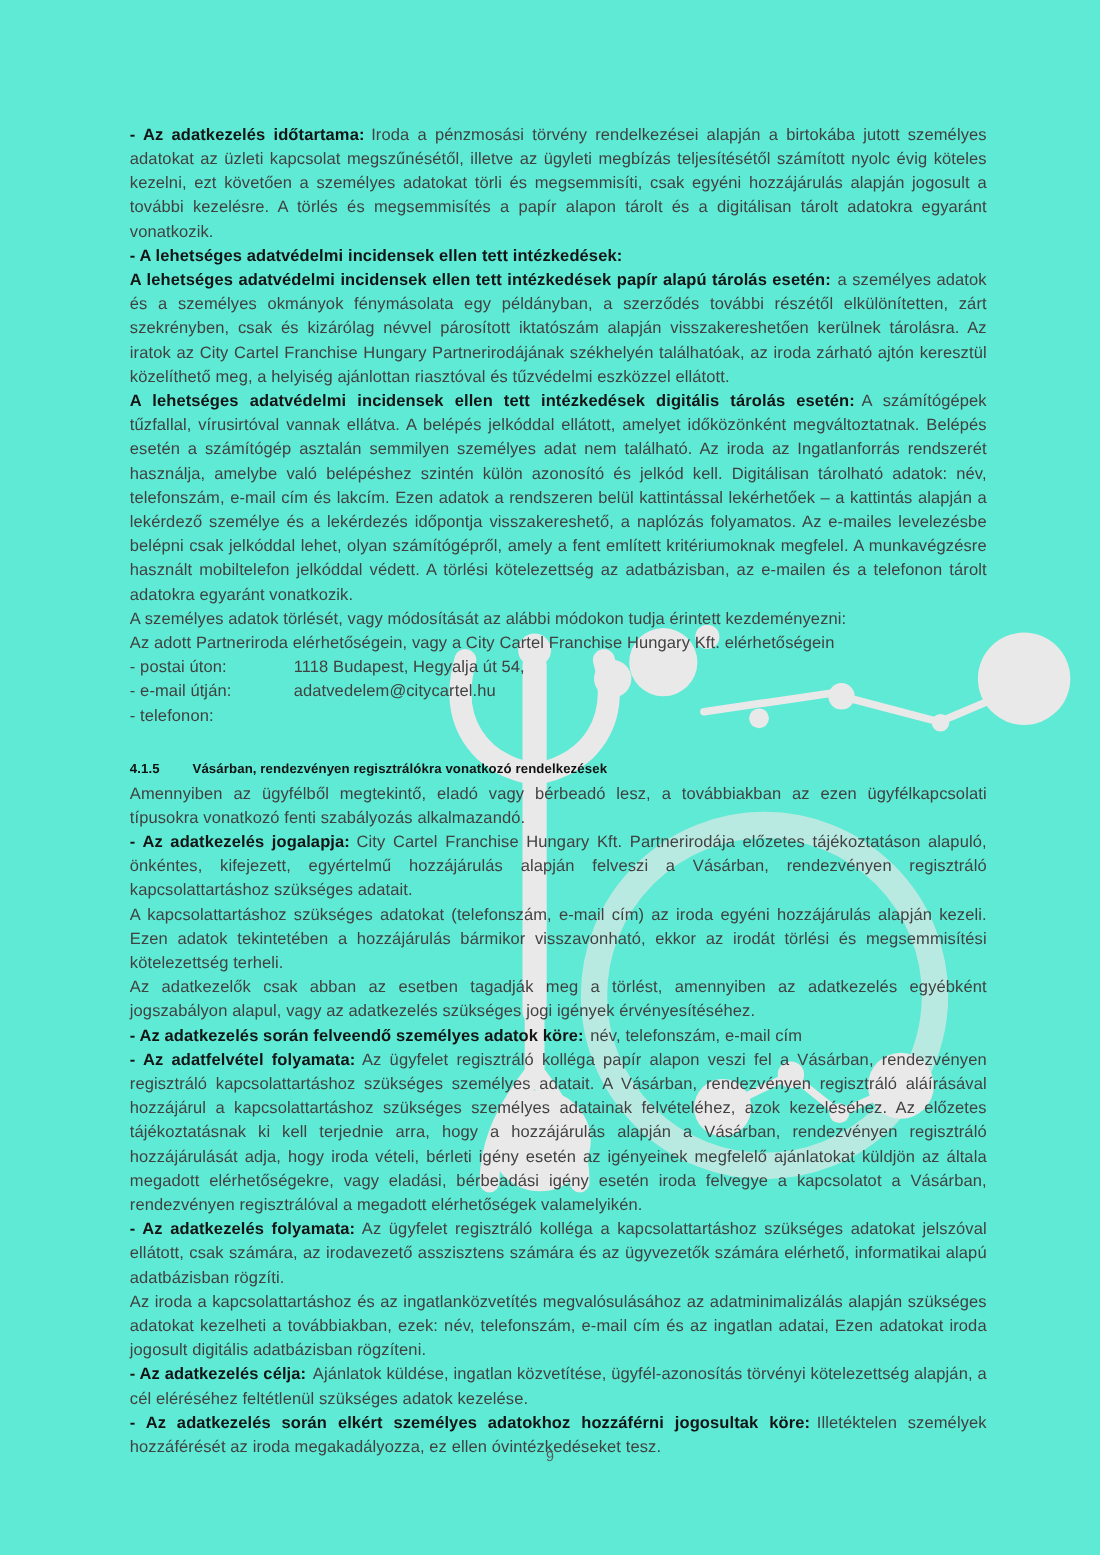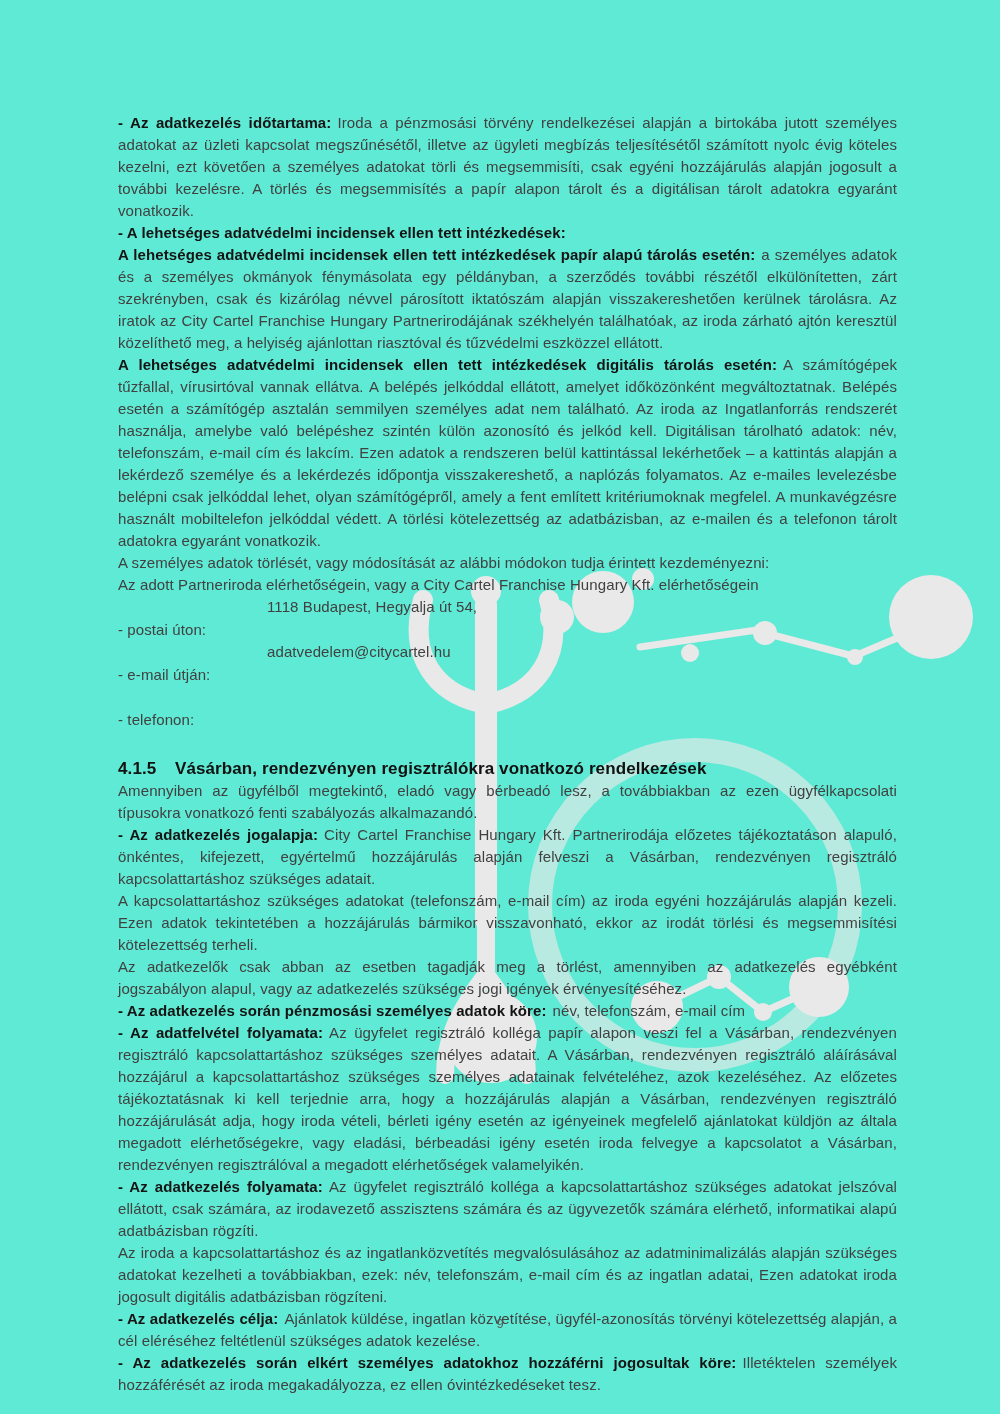--- a/index.html
+++ b/index.html
@@ -23,25 +23,25 @@
     z-index:2;
     font-size:15px;line-height:22px;
     color:#414141;
     text-align:justify;
     letter-spacing:0.1px;
   }
   .para{margin:0;}
   .lead{font-weight:bold;color:#141414;margin-right:6px;}
   .lead.italic{}
   .contact-row{display:flex;text-align:left;}
-  .contact-label{flex:0 0 149px;margin-top:23px;}
+  .contact-label{flex:0 0 149px;}
   .contact-value{flex:1;}
   .section-heading{
     margin:26px 0 0 0;
-    font-size:17px;line-height:23px;
+    font-size:12px;line-height:23px;
     font-weight:bold;color:#111111;
     text-align:left;
   }
   .section-number{display:inline-block;min-width:57px;}
   .footer{
     position:absolute;left:0;right:0;top:1316px;
     text-align:center;
     font-size:13px;line-height:16px;color:#5a5a5a;
     z-index:2;
   }
@@ -114,21 +114,21 @@
 
     <p class="para"><span>Amennyiben az ügyfélből megtekintő, eladó vagy bérbeadó lesz, a továbbiakban az ezen ügyfélkapcsolati típusokra vonatkozó fenti szabályozás alkalmazandó.</span></p>
 
     <p class="para"><span class="lead">- Az adatkezelés jogalapja:</span><span>City Cartel Franchise Hungary Kft. Partnerirodája előzetes tájékoztatáson alapuló, önkéntes, kifejezett, egyértelmű hozzájárulás alapján felveszi a Vásárban, rendezvényen regisztráló kapcsolattartáshoz szükséges adatait.</span></p>
 
     <p class="para"><span>A kapcsolattartáshoz szükséges adatokat (telefonszám, e-mail cím) az iroda egyéni hozzájárulás alapján kezeli. Ezen adatok tekintetében a hozzájárulás bármikor visszavonható, ekkor az irodát törlési és megsemmisítési kötelezettség terheli.</span></p>
 
     <p class="para"><span>Az adatkezelők csak abban az esetben tagadják meg a törlést, amennyiben az adatkezelés egyébként jogszabályon alapul, vagy az adatkezelés szükséges jogi igények érvényesítéséhez.</span></p>
 
 
-    <p class="para"><span class="lead">- Az adatkezelés során pénzmosási személyes adatok köre:</span><span>név, telefonszám, e-mail cím</span></p>
+    <p class="para"><span class="lead">- Az adatkezelés során felveendő személyes adatok köre:</span><span>név, telefonszám, e-mail cím</span></p>
 
     <p class="para"><span class="lead">- Az adatfelvétel folyamata:</span><span>Az ügyfelet regisztráló kolléga papír alapon veszi fel a Vásárban, rendezvényen regisztráló kapcsolattartáshoz szükséges személyes adatait. A Vásárban, rendezvényen regisztráló aláírásával hozzájárul a kapcsolattartáshoz szükséges személyes adatainak felvételéhez, azok kezeléséhez. Az előzetes tájékoztatásnak ki kell terjednie arra, hogy a hozzájárulás alapján a Vásárban, rendezvényen regisztráló hozzájárulását adja, hogy iroda vételi, bérleti igény esetén az igényeinek megfelelő ajánlatokat küldjön az általa megadott elérhetőségekre, vagy eladási, bérbeadási igény esetén iroda felvegye a kapcsolatot a Vásárban, rendezvényen regisztrálóval a megadott elérhetőségek valamelyikén.</span></p>
 
     <p class="para"><span class="lead">- Az adatkezelés folyamata:</span><span>Az ügyfelet regisztráló kolléga a kapcsolattartáshoz szükséges adatokat jelszóval ellátott, csak számára, az irodavezető asszisztens számára és az ügyvezetők számára elérhető, informatikai alapú adatbázisban rögzíti.</span></p>
 
     <p class="para"><span>Az iroda a kapcsolattartáshoz és az ingatlanközvetítés megvalósulásához az adatminimalizálás alapján szükséges adatokat kezelheti a továbbiakban, ezek: név, telefonszám, e-mail cím és az ingatlan adatai, Ezen adatokat iroda jogosult digitális adatbázisban rögzíteni.</span></p>
 
     <p class="para"><span class="lead">- Az adatkezelés célja:</span><span>Ajánlatok küldése, ingatlan közvetítése, ügyfél-azonosítás törvényi kötelezettség alapján, a cél eléréséhez feltétlenül szükséges adatok kezelése.</span></p>
 
     <p class="para"><span class="lead">- Az adatkezelés során elkért személyes adatokhoz hozzáférni jogosultak köre:</span><span>Illetéktelen személyek hozzáférését az iroda megakadályozza, ez ellen óvintézkedéseket tesz.</span></p>

